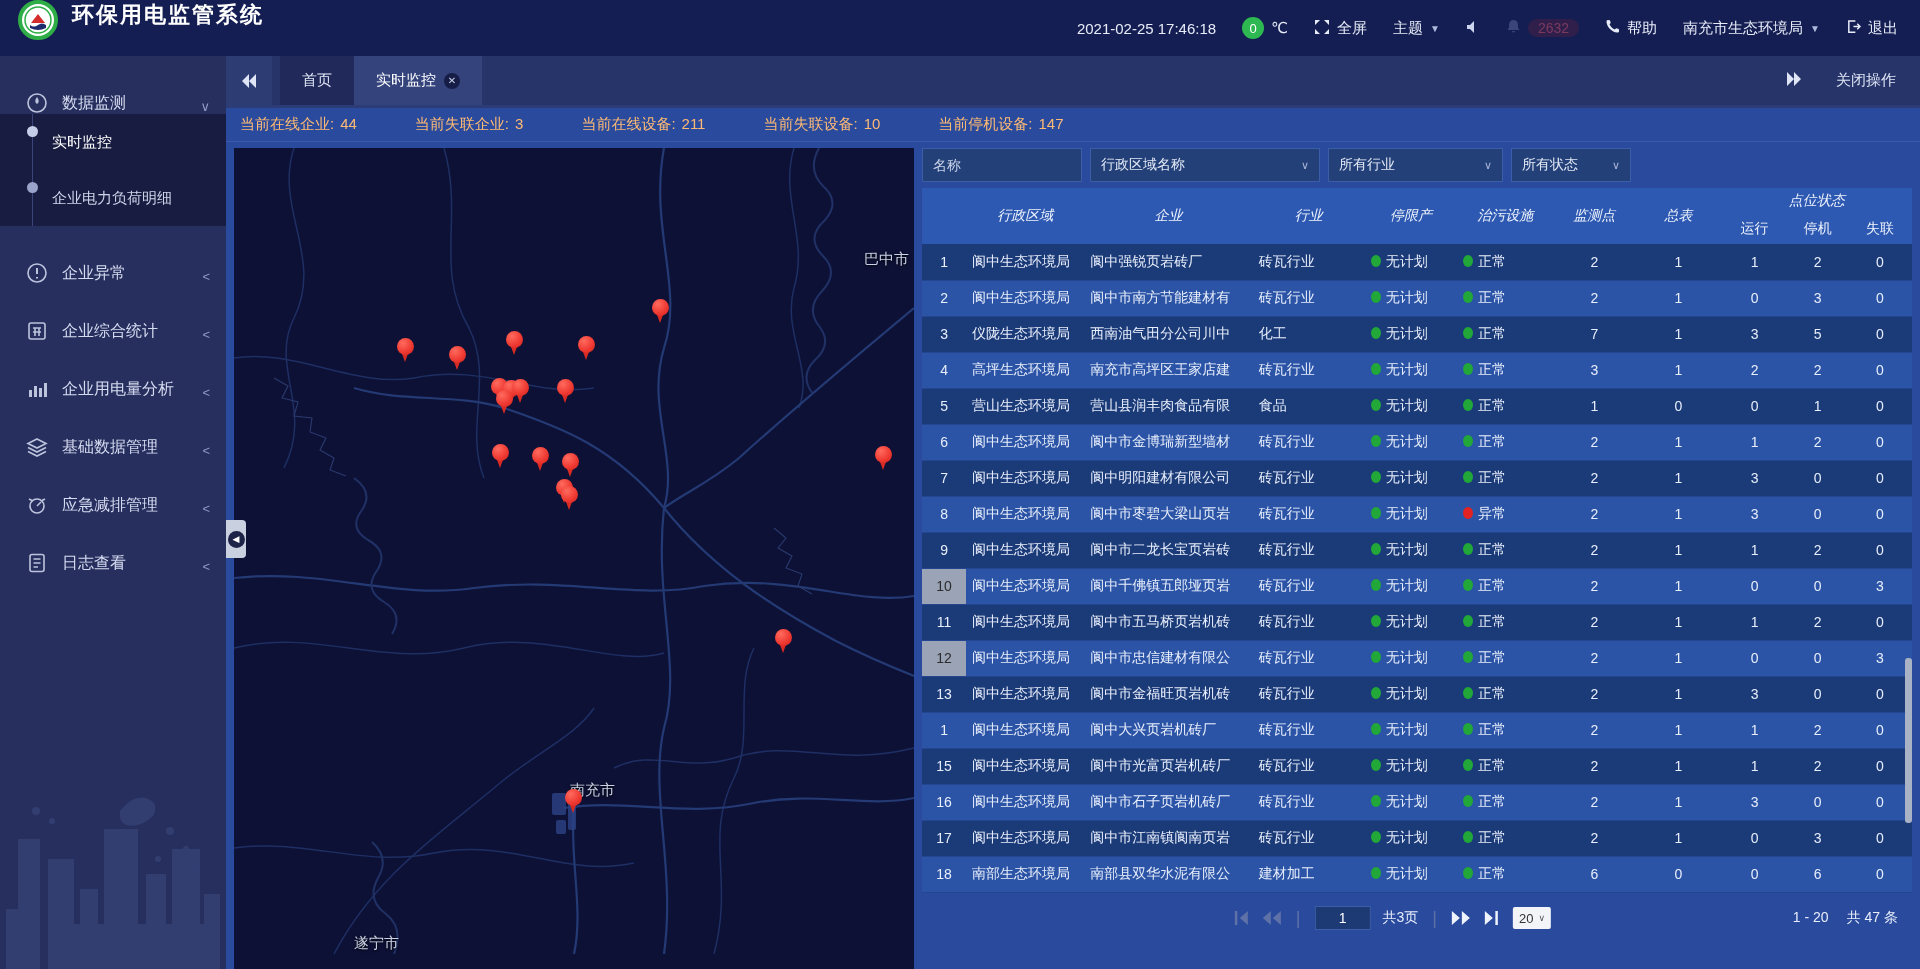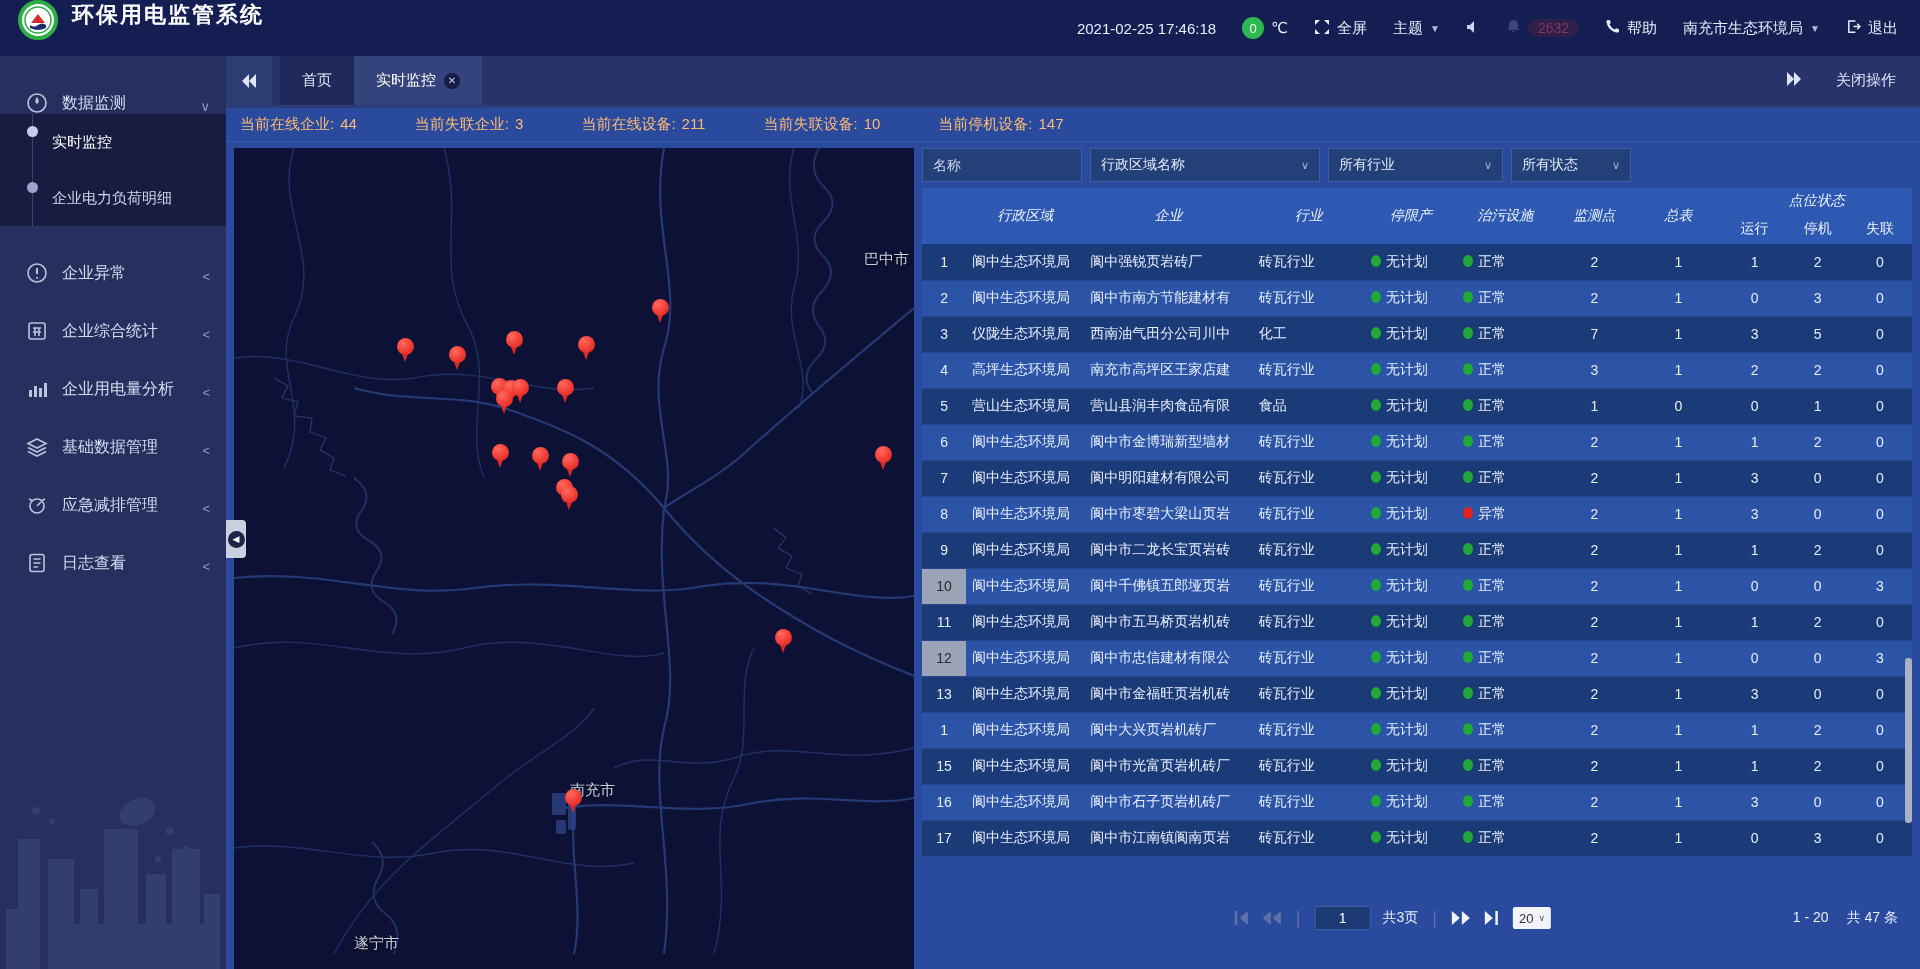--- a/index.html
+++ b/index.html
@@ -715,20 +715,33 @@
                 <td class="al">阆中市江南镇阆南页岩</td>
                 <td class="al">砖瓦行业</td>
                 <td class="al"><span class="dot green"></span>无计划</td>
                 <td class="al"><span class="dot green"></span>正常</td>
                 <td>2</td>
                 <td>1</td>
                 <td>0</td>
                 <td>3</td>
                 <td>0</td>
               </tr>
+              <tr>
+                <td>18</td>
+                <td class="al">南部生态环境局</td>
+                <td class="al">南部县双华水泥有限公</td>
+                <td class="al">建材加工</td>
+                <td class="al"><span class="dot green"></span>无计划</td>
+                <td class="al"><span class="dot green"></span>正常</td>
+                <td>6</td>
+                <td>0</td>
+                <td>0</td>
+                <td>6</td>
+                <td>0</td>
+              </tr>
             </tbody>
         </table>
       </div>
       <div class="scroll-thumb"></div>
 
       <div class="pager">
         <div class="pager-center">
           <span class="pg-ico">
             <svg width="18" height="14" viewBox="0 0 18 14" fill="#5f72a8">
                 <path d="M3 0h2.5v14H3zM16 0 L8 7 L16 14z"></path>

